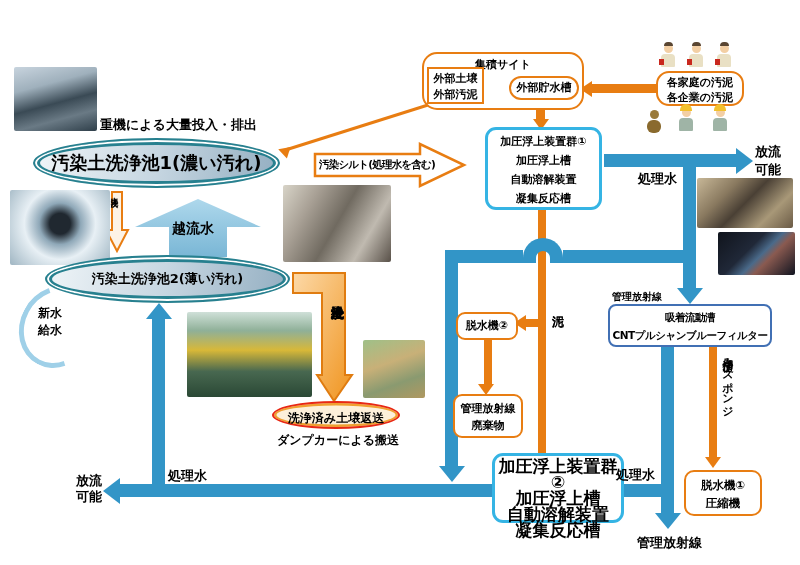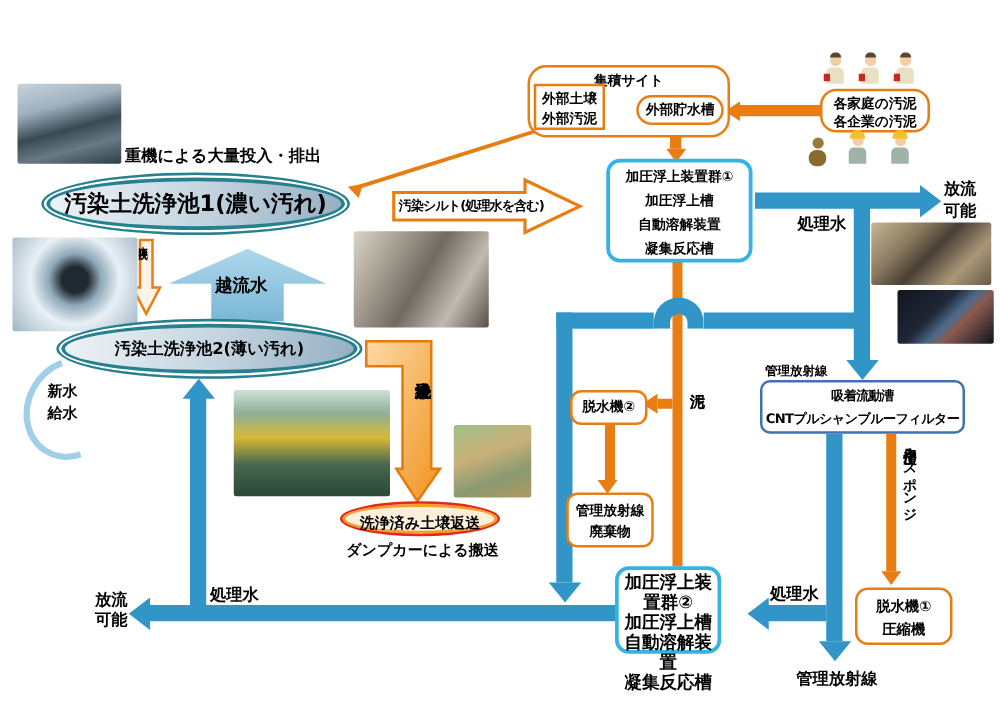--- a/index.html
+++ b/index.html
@@ -209,21 +209,21 @@
     <path d="M3,2 L55,2 L55,104 L62,104 L44,130 L27,104 L32,104 L32,22 L3,22 Z" fill="url(#gOR)" stroke="#e07c10" stroke-width="2"></path>
   </svg>
   <div class="vtext" style="left:328px;top:296px;height:95px;font-size:13px;">最終洗浄土</div>
 
   <div class="cybox" style="left:485px;top:127px;width:117px;height:83px;font-size:11px;line-height:19px;padding-top:2px;">
     <div>加圧浮上装置群①</div>
     <div>加圧浮上槽</div>
     <div>自動溶解装置</div>
     <div>凝集反応槽</div>
   </div>
-  <div class="cybox" style="left:492px;top:453px;width:85px;height:70px;font-size:14px;line-height:16px;padding-top:2px;">
+  <div class="cybox" style="left:492px;top:453px;width:132px;height:70px;font-size:17px;line-height:16px;padding-top:2px;">
     <div>加圧浮上装置群②</div>
     <div>加圧浮上槽</div>
     <div>自動溶解装置</div>
     <div>凝集反応槽</div>
   </div>
   <div class="lbl" style="left:612px;top:290px;font-size:10px;">管理放射線</div>
   <div class="blbox" style="left:608px;top:304px;width:164px;height:43px;font-size:10.5px;line-height:18px;letter-spacing:-0.5px;padding-top:2px;">
     <div>吸着流動漕</div>
     <div>CNTプルシャンブルーフィルター</div>
   </div>

